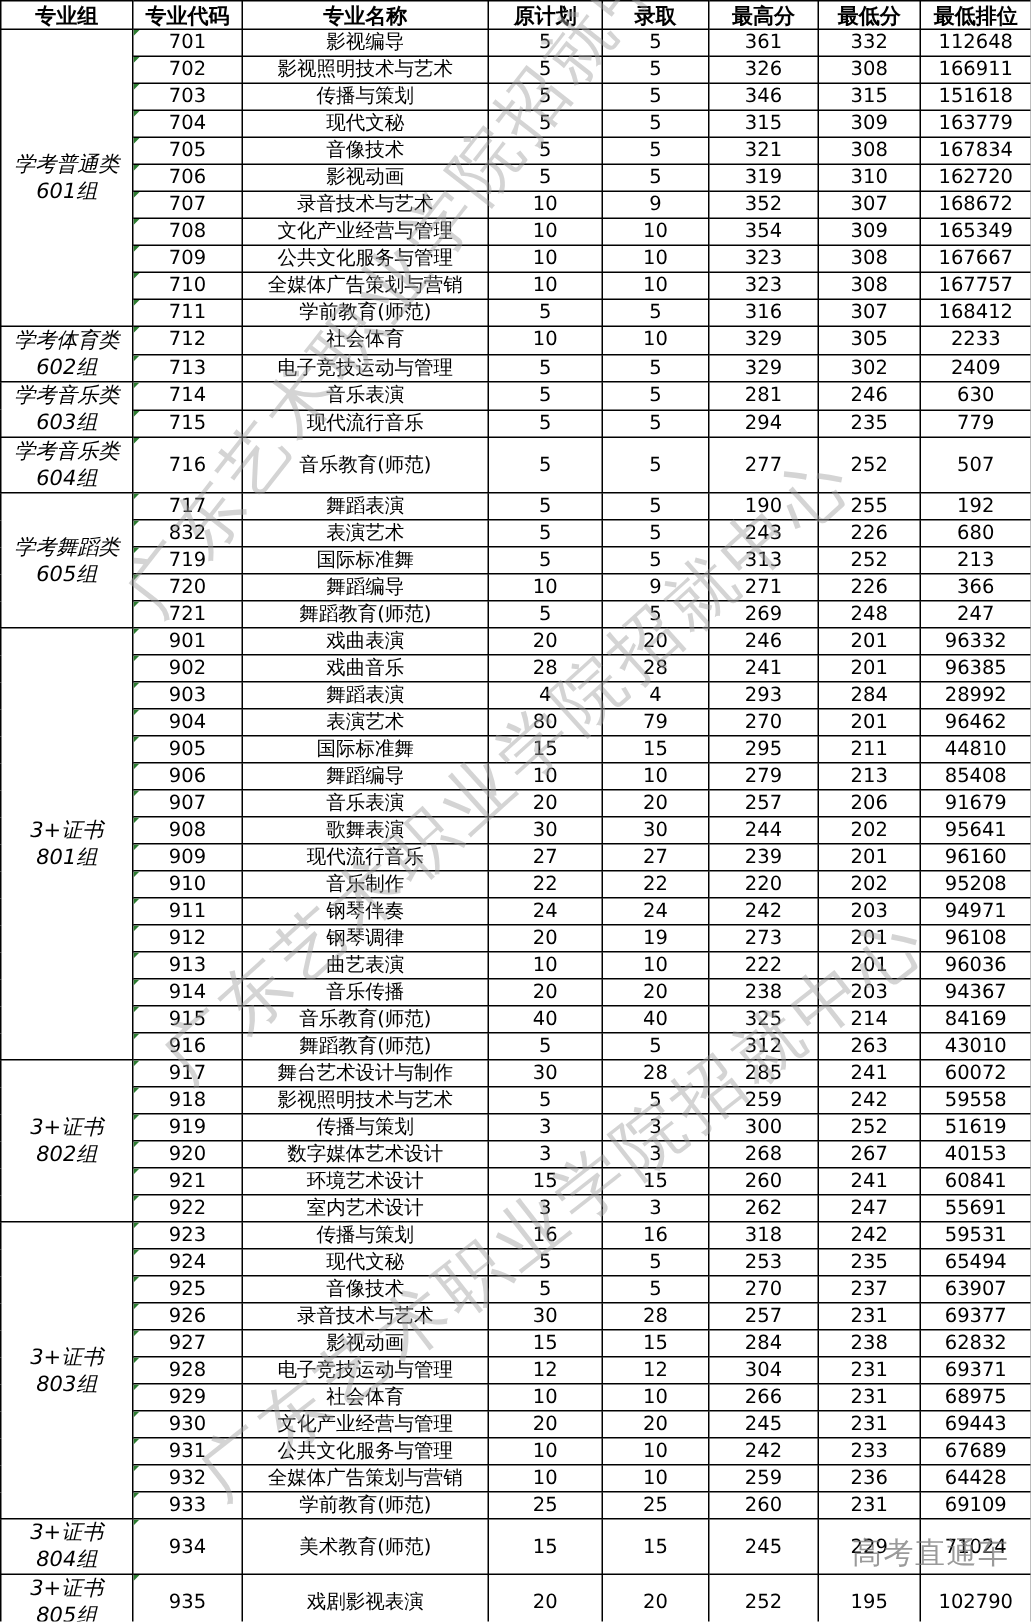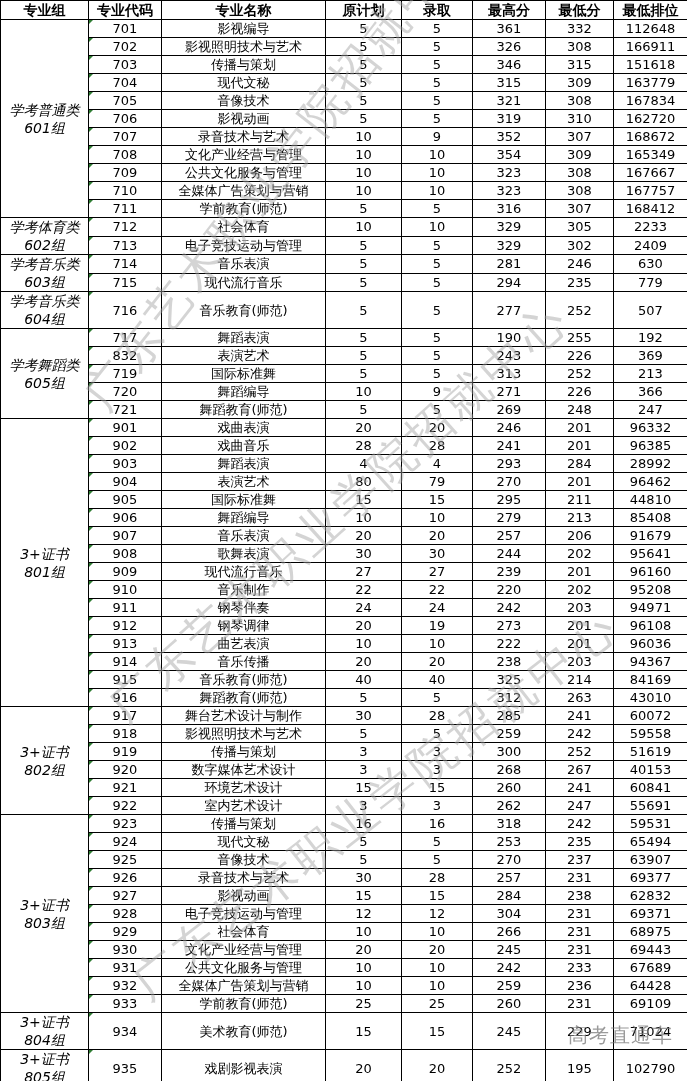--- a/index.html
+++ b/index.html
@@ -219,21 +219,21 @@
         <td>255</td>
         <td>192</td>
       </tr>
       <tr class="r">
         <td class="code">832</td>
         <td>表演艺术</td>
         <td>5</td>
         <td>5</td>
         <td>243</td>
         <td>226</td>
-        <td>369</td>
+        <td>680</td>
       </tr>
       <tr class="r">
         <td class="code">719</td>
         <td>国际标准舞</td>
         <td>5</td>
         <td>5</td>
         <td>313</td>
         <td>252</td>
         <td>213</td>
       </tr>

